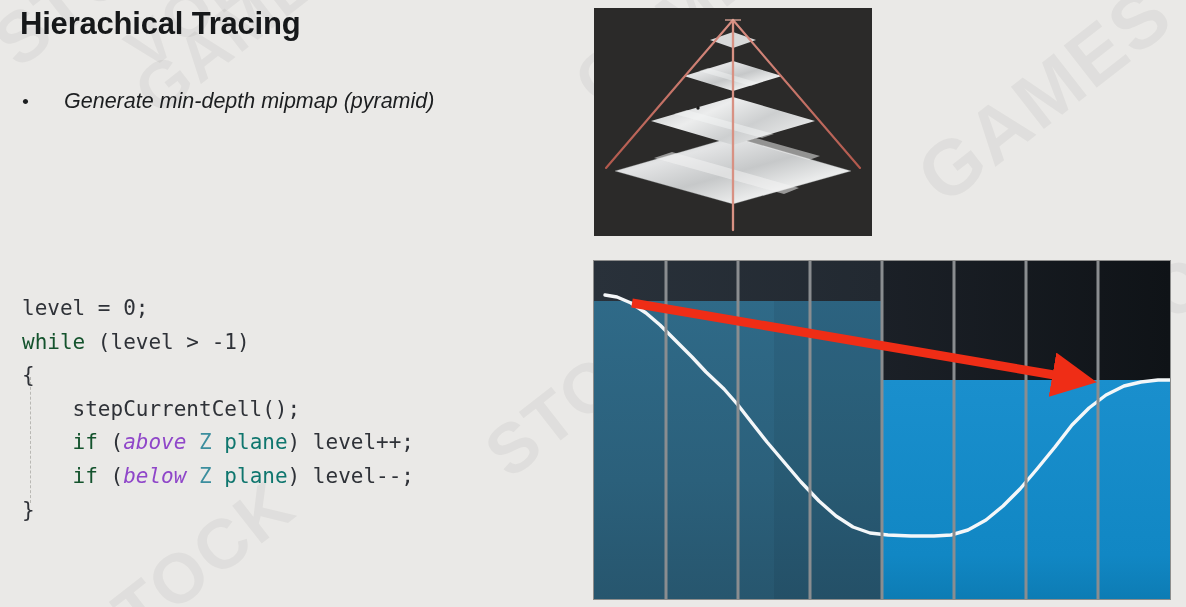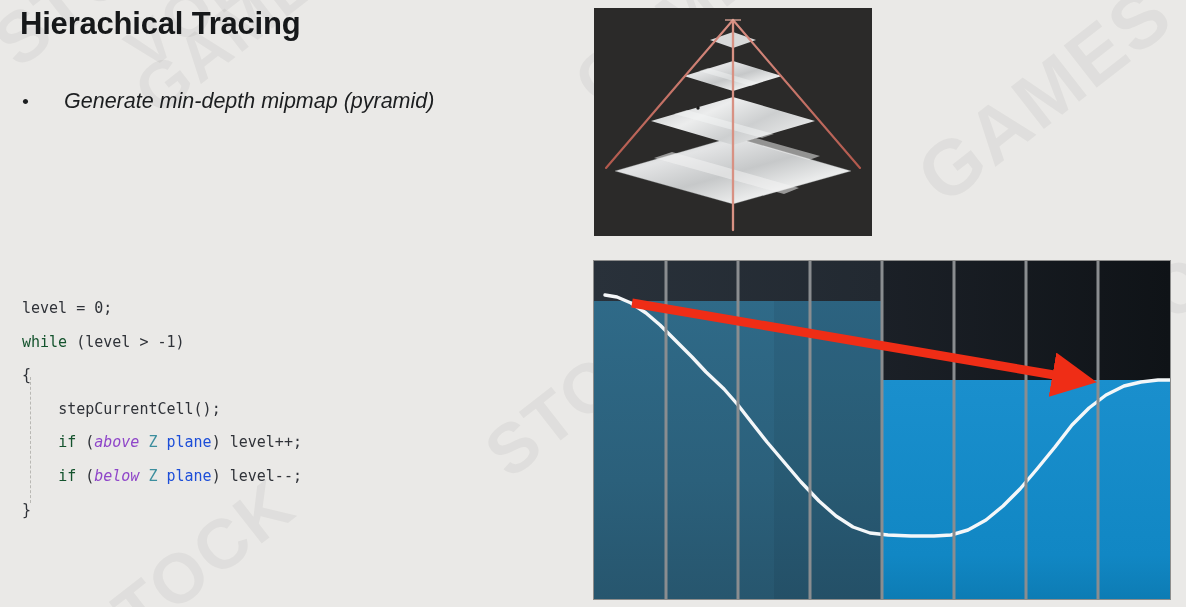--- a/index.html
+++ b/index.html
@@ -59,30 +59,30 @@
   }
   #bullet-0 { top: 89px; font-style: italic; }
   #bullet-1 { top: 184px; }
 
   
   #code {
     position: absolute;
     left: 22px;
     top: 292px;
     font-family: "DejaVu Sans Mono", "Liberation Mono", monospace;
-    font-size: 15px;
+    font-size: 21px;
     line-height: 33.6px;
     white-space: pre;
     color: #2a2c31;
   }
   #code .line { position: relative; height: 33.6px; }
   .tok-kw    { color: #14532d; }
   .tok-ital  { color: #8f46c9; font-style: italic; text-align: right; }
   .tok-type  { color: #3c8e9e; }
-  .tok-id    { color: #1d4ed8; }
+  .tok-id    { color: #0f766e; }
   .tok-plain { color: #2f3238; }
   #indent-guide {
     position: absolute;
     left: 30px;
     top: 377px;
     width: 0;
     height: 126px;
     border-left: 1px dashed #b9b8b4;
   }
 

